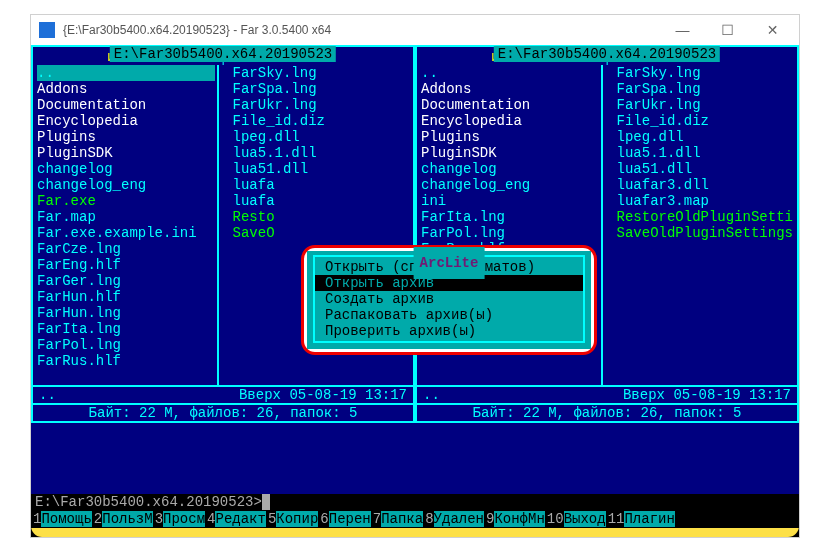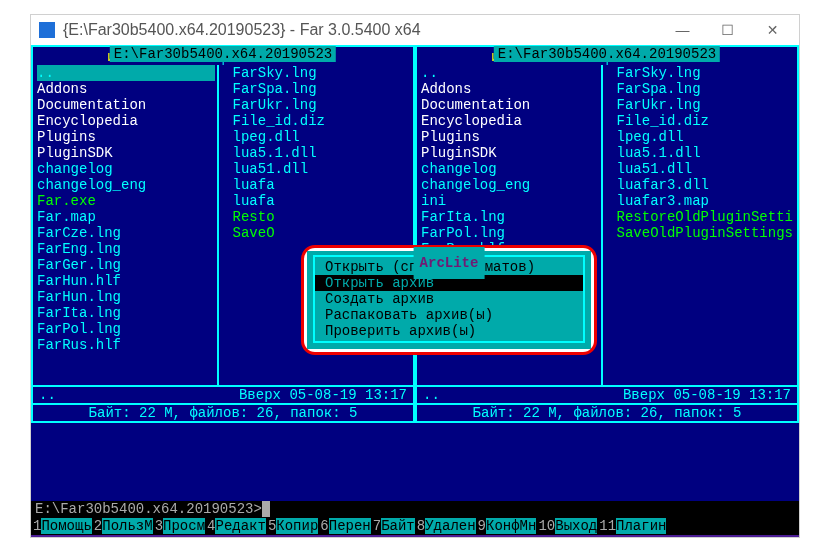--- a/index.html
+++ b/index.html
@@ -35,21 +35,21 @@
     background: linear-gradient(90deg,#1e6fd8 50%,#1e6fd8 50%);
     margin: 0 8px 0 4px;
     display:inline-block;
     position:relative;
   }
   .titlebar .icon::before, .titlebar .icon::after {
     content:''; position:absolute; background:#1e6fd8; width:6px; height:14px; top:1px;
   }
   .titlebar .icon::before { left:1px; }
   .titlebar .icon::after { right:1px; }
-  .titlebar .title { color:#555; font-size:16px; flex:1; font-family:"Segoe UI",sans-serif; }
+  .titlebar .title { color:#555; font-size:12px; flex:1; font-family:"Segoe UI",sans-serif; }
   .titlebar .btns { display:flex; gap:0; }
   .titlebar .btn { width:45px; height:28px; display:flex; align-items:center; justify-content:center; color:#666; font-family:"Segoe UI",sans-serif; font-size:14px; }
   .console {
     flex:1;
     background:#000080;
     position:relative;
     overflow:hidden;
     padding:0;
     line-height:16px;
   }
@@ -123,22 +123,23 @@
     padding:2px 0;
     position:relative;
   }
   .dialog-title {
     color:#701a75; position:absolute; top:-10px; left:50%; transform:translateX(-50%);
     background:#0aa; padding:8px 6px;font-weight:bold;
   }
   .menu-item { color:#000; padding:0 10px; white-space:nowrap; }
   .menu-item.sel { background:#000; color:#0aa; }
   .bottom-black {
-    background:#4c1d95;
-    height:36px;
+    background:#fde047;
+    height:43px;
+    border-radius:11px;
   }
 </style>
 </head>
 <body>
 
 <div class="window">
   <div class="titlebar">
     <span class="icon"></span>
     <span class="title">{E:\Far30b5400.x64.20190523} - Far 3.0.5400 x64</span>
     <div class="btns">
@@ -163,22 +164,23 @@
               <div class="fitem up sel">..</div>
               <div class="fitem dir">Addons</div>
               <div class="fitem dir">Documentation</div>
               <div class="fitem dir">Encyclopedia</div>
               <div class="fitem dir">Plugins</div>
               <div class="fitem dir">PluginSDK</div>
               <div class="fitem ">changelog</div>
               <div class="fitem ">changelog_eng</div>
               <div class="fitem exe">Far.exe</div>
               <div class="fitem ">Far.map</div>
+              <div class="fitem ">Far.exe.example.ini</div>
               <div class="fitem ">FarCze.lng</div>
-              <div class="fitem ">FarEng.lng</div>
+              <div class="fitem ">FarEng.hlf</div>
               <div class="fitem ">FarGer.lng</div>
               <div class="fitem ">FarHun.hlf</div>
               <div class="fitem ">FarHun.lng</div>
               <div class="fitem ">FarIta.lng</div>
               <div class="fitem ">FarPol.lng</div>
               <div class="fitem ">FarRus.hlf</div>
             </div>
             <div class="file-col right">
               <div class="fitem ">FarSky.lng</div>
               <div class="fitem ">FarSpa.lng</div>
@@ -296,21 +298,21 @@
         <div class="fkey">
           <span class="num">5</span>
           <span class="lbl">Копир</span>
         </div>
         <div class="fkey">
           <span class="num">6</span>
           <span class="lbl">Перен</span>
         </div>
         <div class="fkey">
           <span class="num">7</span>
-          <span class="lbl">Байт</span>
+          <span class="lbl">Папка</span>
         </div>
         <div class="fkey">
           <span class="num">8</span>
           <span class="lbl">Удален</span>
         </div>
         <div class="fkey">
           <span class="num">9</span>
           <span class="lbl">КонфМн</span>
         </div>
         <div class="fkey">

